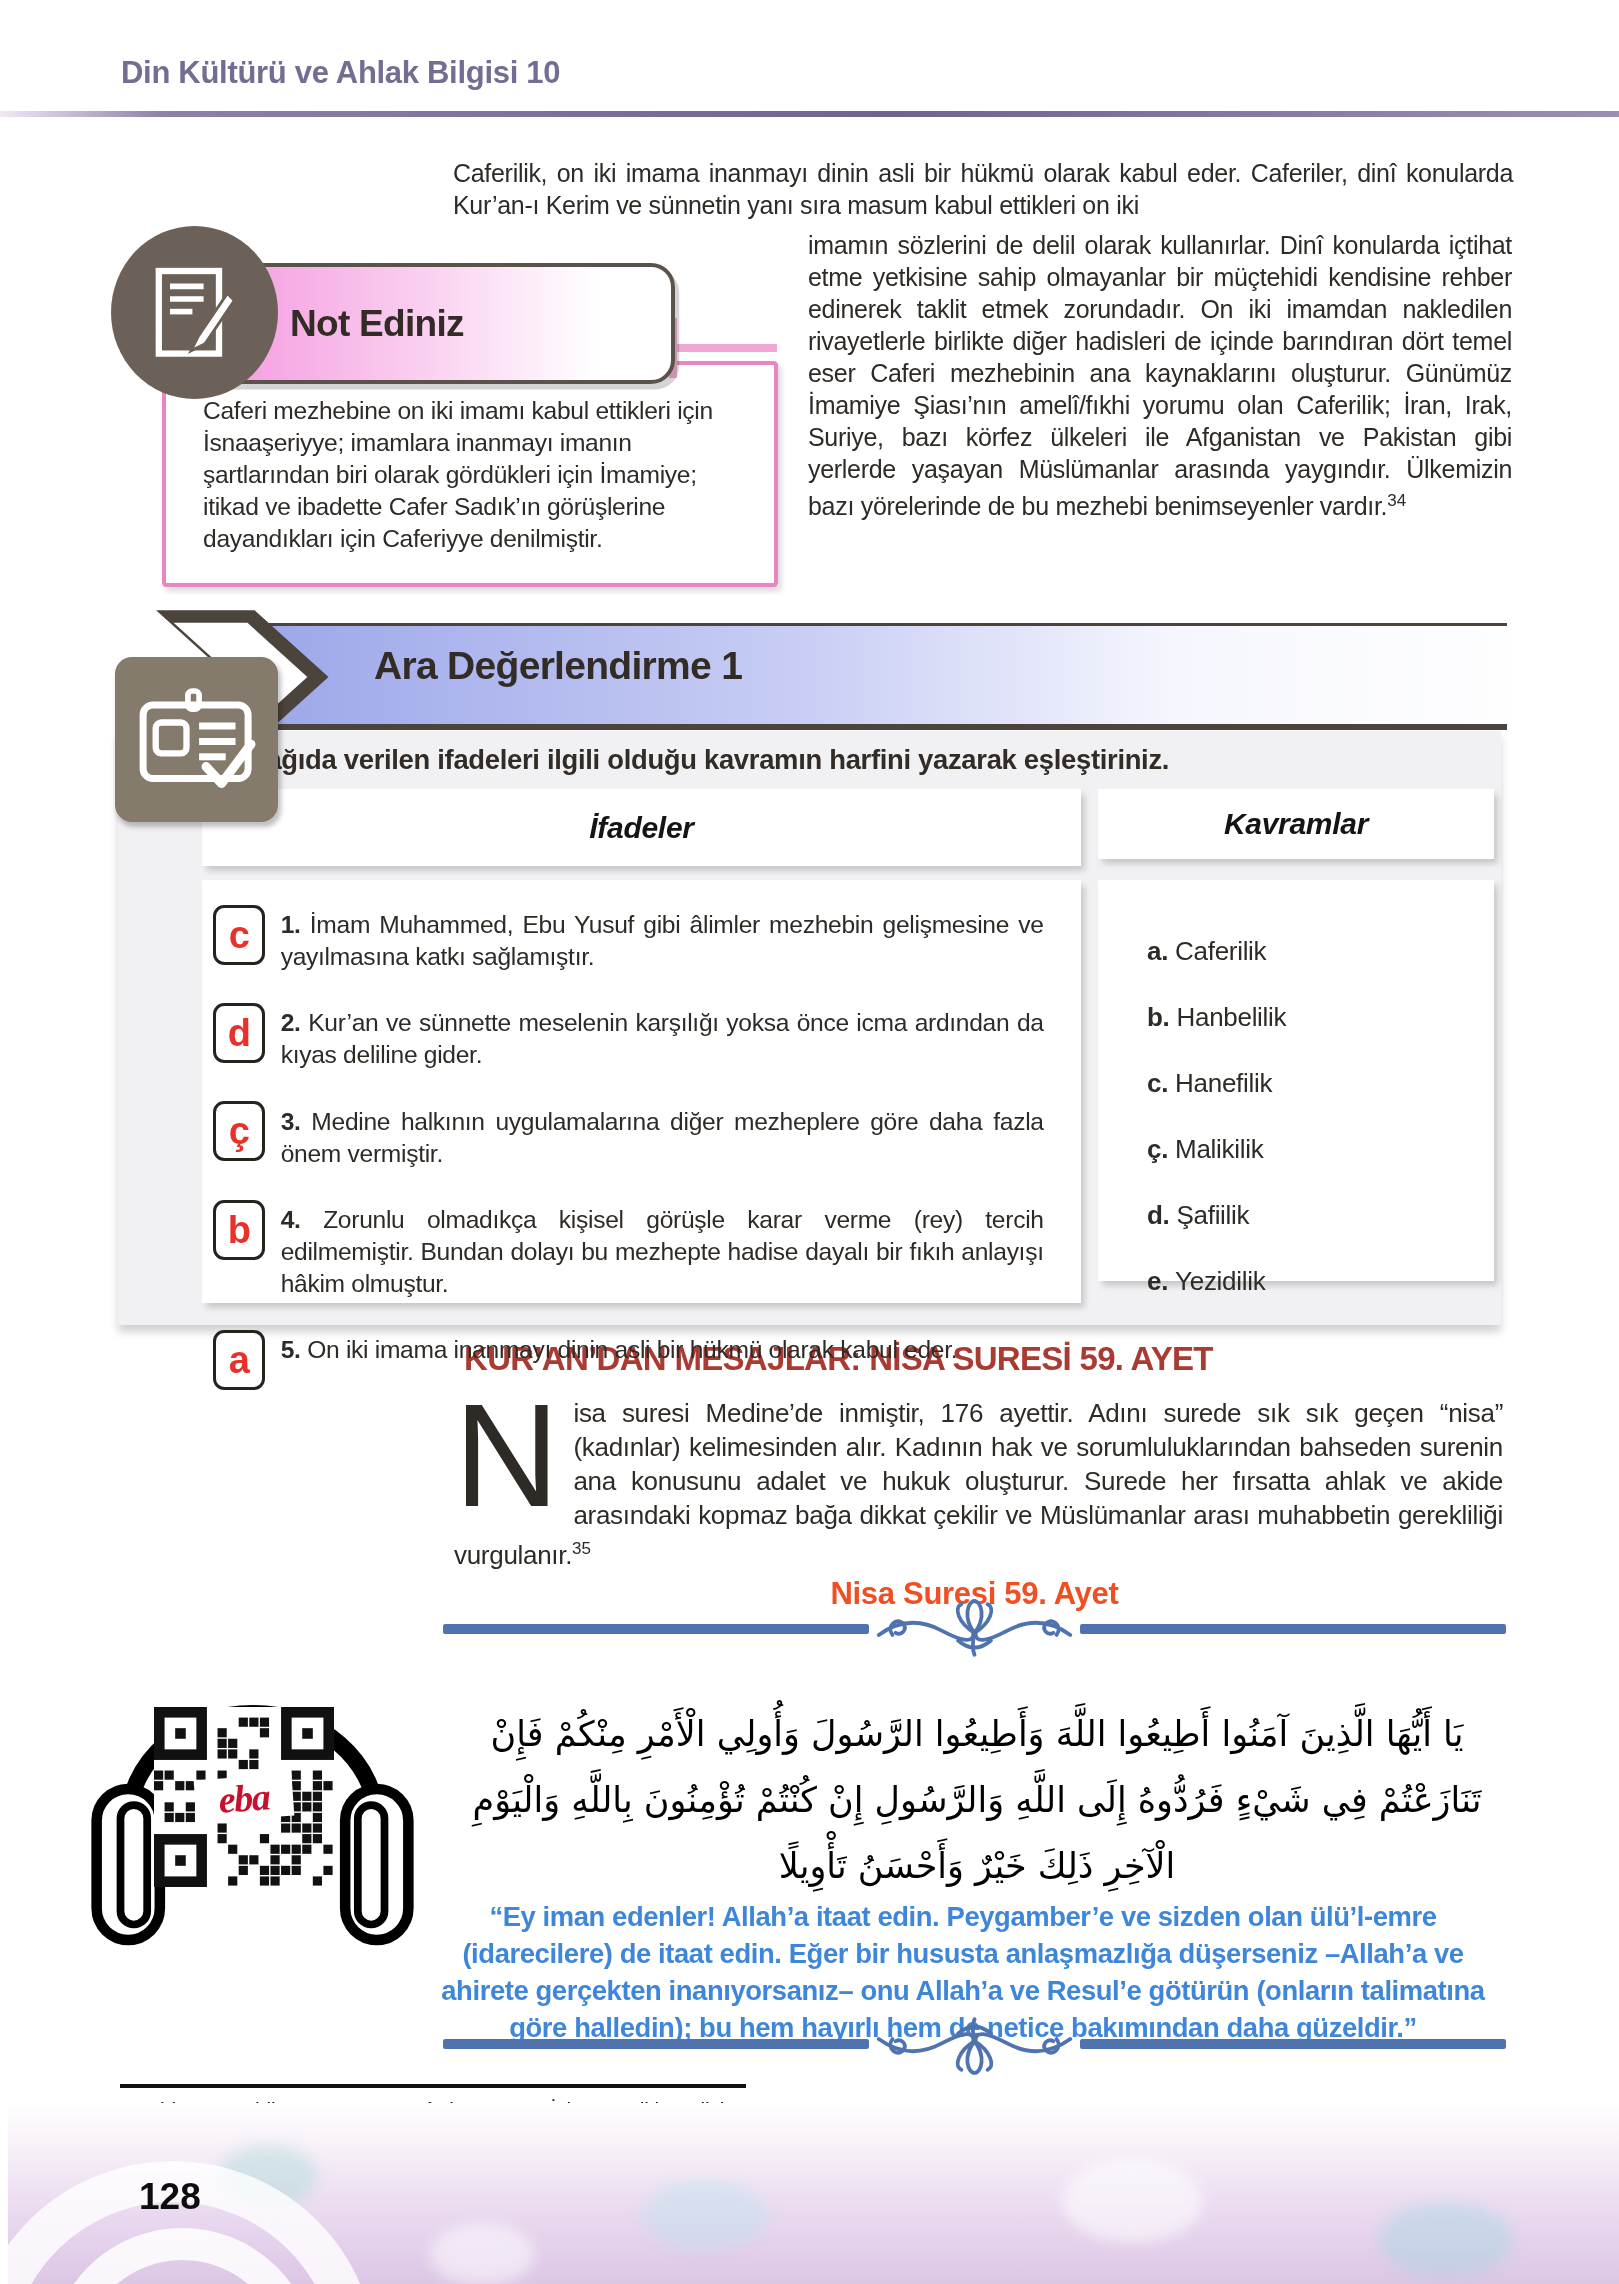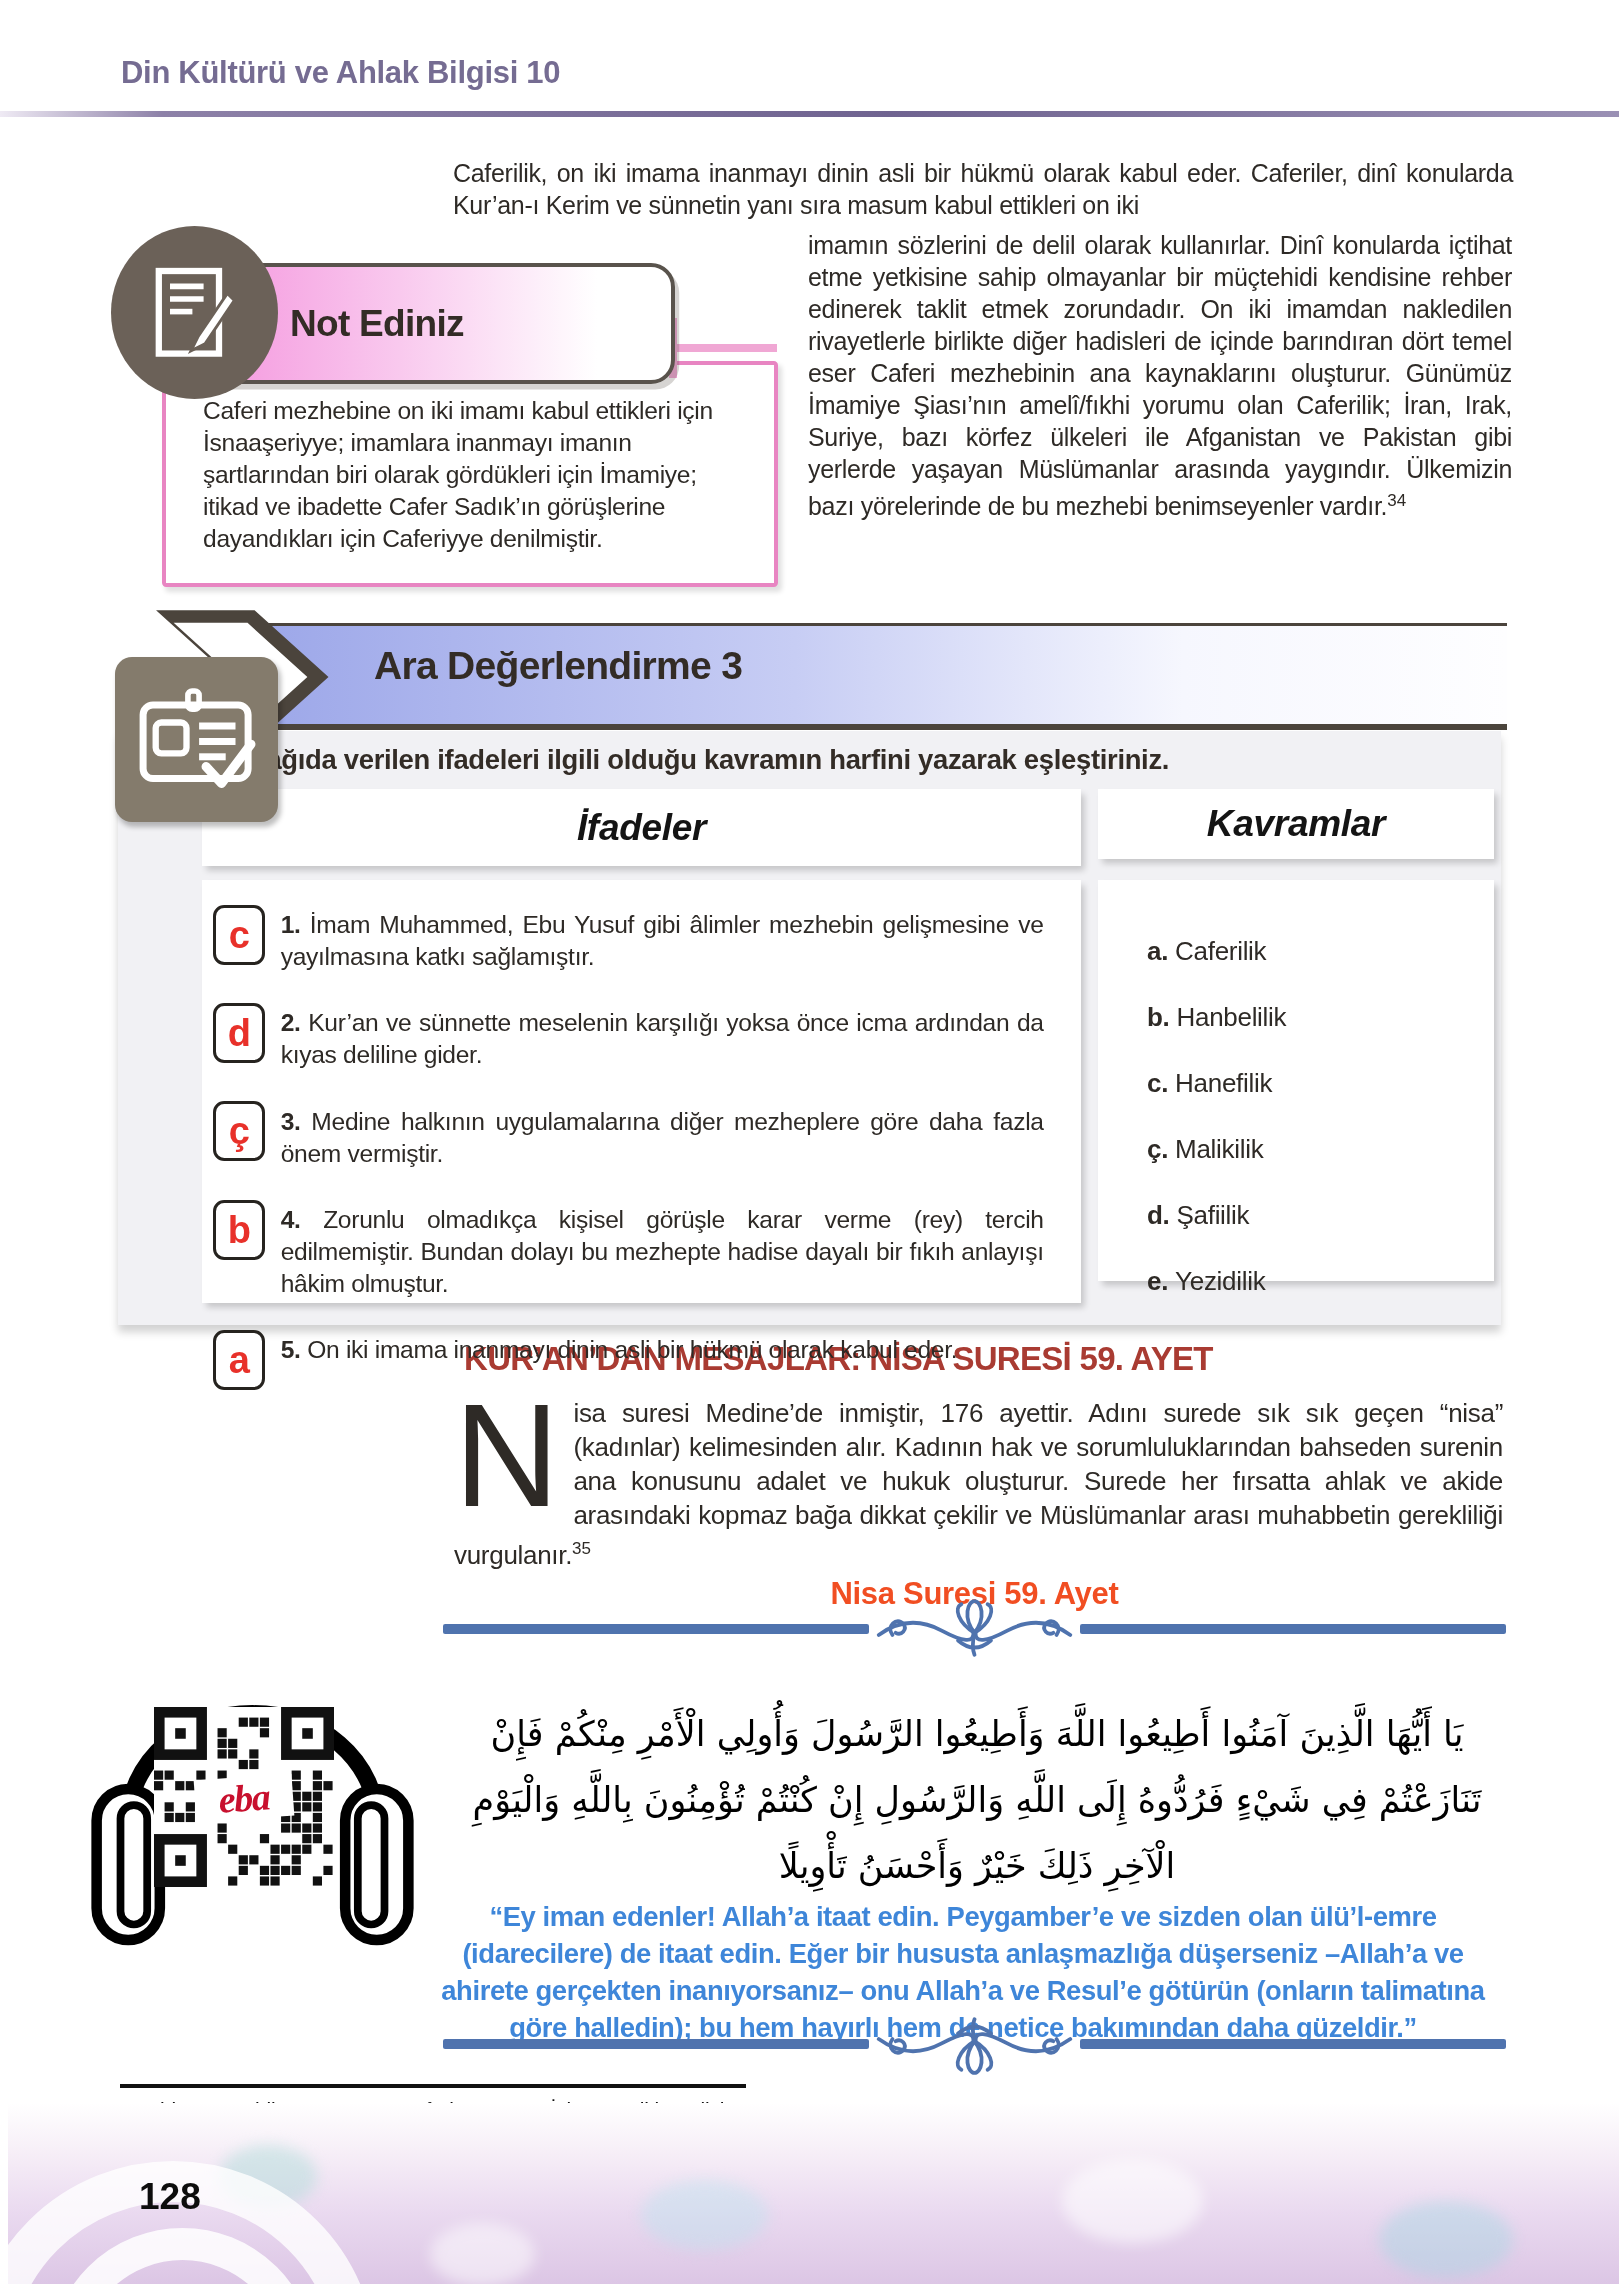--- a/index.html
+++ b/index.html
@@ -47,21 +47,21 @@
     border-radius:17px;z-index:4;display:flex;align-items:center;justify-content:center;
     box-shadow:2.8px 4.2px 5.6px rgba(0,0,0,.25);}
   #exercise-panel{position:absolute;left:118px;top:731px;width:1383px;height:594px;background:var(--panel);
     box-shadow:0 7px 8.4px rgba(0,0,0,.18);z-index:1;}
   #instruction{position:absolute;left:232px;top:744px;width:1237px;font-size:27.4px;font-weight:700;color:#332C26;z-index:2;}
 
   .hdr-box{position:absolute;background:#fff;box-shadow:3.5px 4.9px 6.3px rgba(0,0,0,.18);display:flex;
     align-items:center;justify-content:center;z-index:2;}
   #ifadeler-box{left:202px;top:789px;width:879px;height:77px;}
   #kavramlar-box{left:1098px;top:789px;width:396px;height:70px;}
-  .hdr-box .t{font-size:37px;font-weight:700;font-style:italic;color:#141414;}
+  .hdr-box .t{font-size:30px;font-weight:700;font-style:italic;color:#141414;}
 
   #statements-box{position:absolute;left:202px;top:880px;width:879px;height:423px;background:#fff;
     box-shadow:3.5px 4.9px 6.3px rgba(0,0,0,.18);z-index:2;padding:25px 7px 0 11.2px;}
   .stmt{display:flex;margin-bottom:30px;}
   .ansbox{flex:0 0 52px;height:60px;border:3.5px solid #26231F;border-radius:11.2px;margin-right:15.5px;
     display:flex;align-items:center;justify-content:center;background:#fff;}
   .ansbox .l{font-size:38px;font-weight:700;color:var(--red);line-height:1;}
   .stmt .txt{font-size:24.6px;line-height:32px;padding-top:4.2px;text-align:justify;width:763px;}
   .stmt .num{font-weight:800;}
 
@@ -137,21 +137,21 @@
     <svg width="91" height="98" viewBox="0 0 130 140">
       <rect x="14" y="10" width="86" height="118" fill="none" stroke="#fff" stroke-width="9"></rect>
       <line x1="30" y1="32" x2="78" y2="32" stroke="#fff" stroke-width="8"></line>
       <line x1="30" y1="50" x2="78" y2="50" stroke="#fff" stroke-width="8"></line>
       <line x1="30" y1="68" x2="62" y2="68" stroke="#fff" stroke-width="8"></line>
       <path d="M112 42 L70 104 L60 124 L80 114 L122 52 Z" fill="#fff" stroke="#6B6158" stroke-width="4"></path>
     </svg>
   </div>
 
   <div id="ara-banner">
-    <div class="t">Ara Değerlendirme 3</div>
+    <div class="t">Ara Değerlendirme 1</div>
   </div>
   <svg id="ara-chevron" width="183" height="134" viewBox="0 0 260 190">
     <polygon points="10,0 150,0 255,95 150,190 10,190 115,95" fill="#4B443C"></polygon>
     <polygon points="35,18 140,18 225,95 140,172 35,172 120,95" fill="#fff"></polygon>
   </svg>
   <div id="ara-icon">
     <svg width="120" height="112" viewBox="0 0 170 160">
       <rect x="8" y="30" width="150" height="105" rx="14" fill="none" stroke="#fff" stroke-width="10"></rect>
       <rect x="72" y="10" width="16" height="26" rx="6" fill="none" stroke="#fff" stroke-width="8"></rect>
       <rect x="26" y="55" width="44" height="44" rx="8" fill="none" stroke="#fff" stroke-width="9"></rect>

